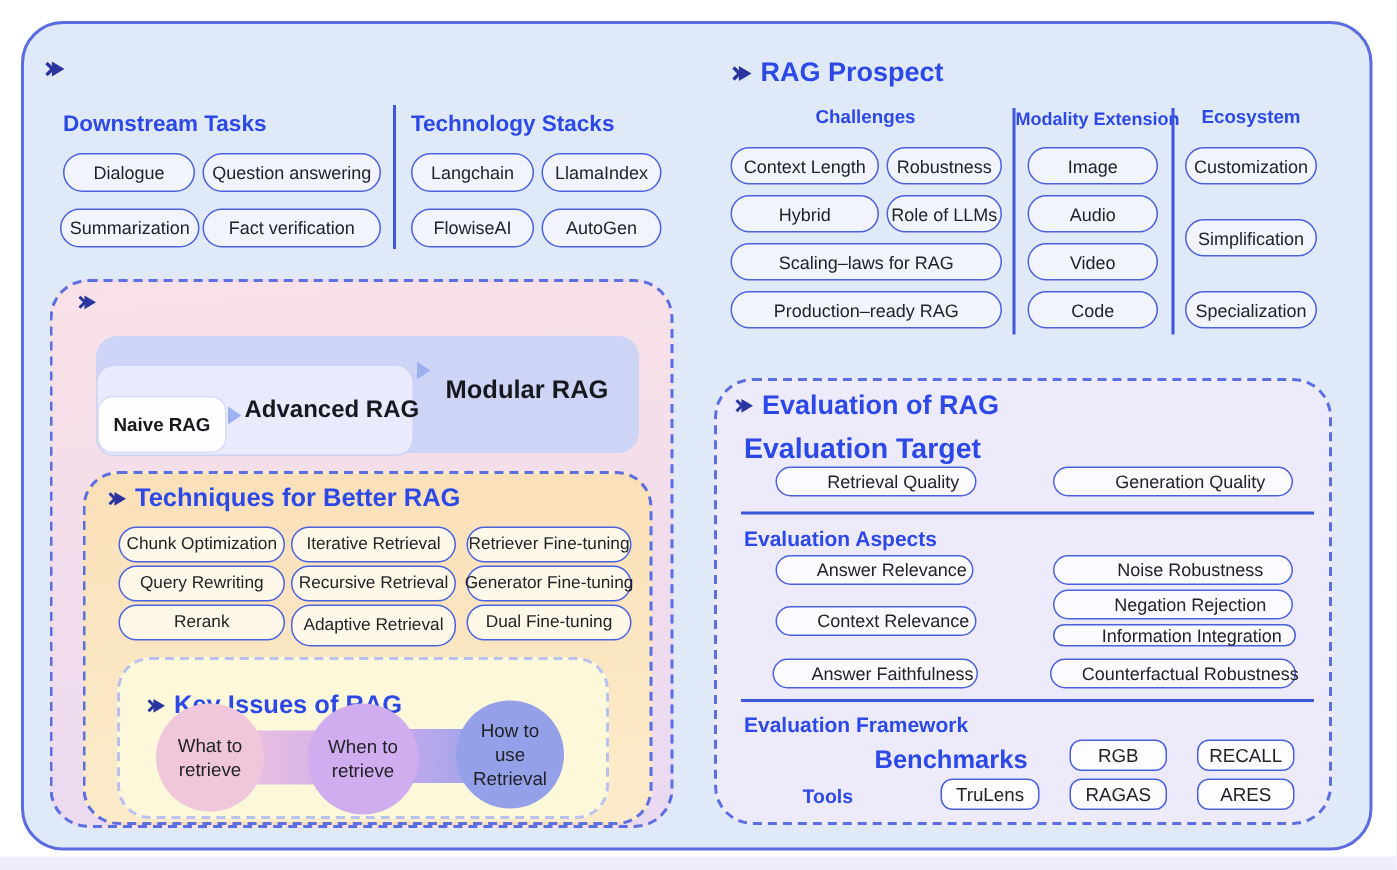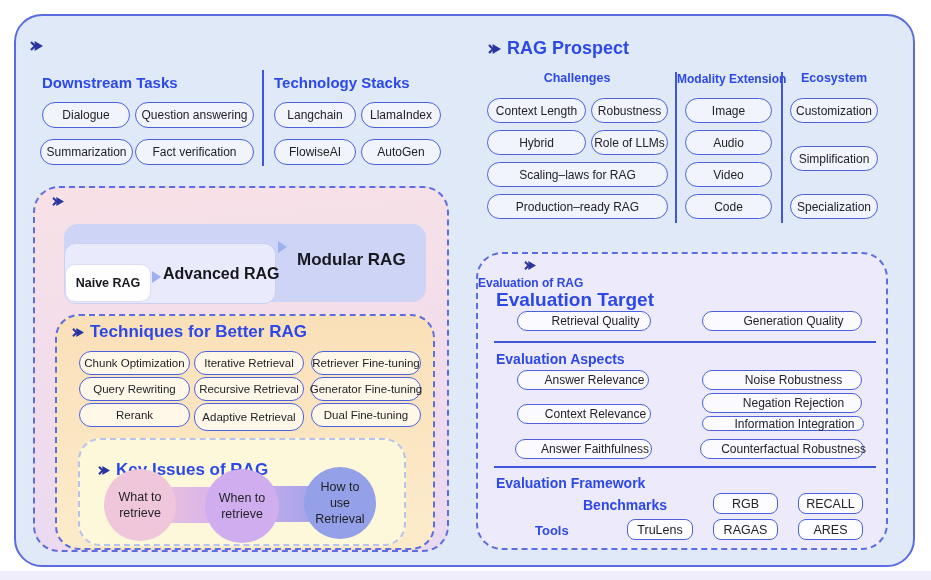--- a/index.html
+++ b/index.html
@@ -148,21 +148,21 @@
 
 <div class="abs" style="left:140px;top:487px;width:104px;height:36px;background:linear-gradient(90deg,#efc6da,#cfadee);"></div>
 <div class="abs" style="left:242px;top:486px;width:100px;height:36px;background:linear-gradient(90deg,#cfadee,#95a1e8);"></div>
 
 <div class="abs circle" style="left:104px;top:469px;width:72px;height:72px;background:#efc6da;">What to retrieve</div>
 <div class="abs circle" style="left:205px;top:469px;width:74px;height:74px;background:#cfadee;">When to retrieve</div>
 <div class="abs circle" style="left:304px;top:467px;width:72px;height:72px;background:#94a0e8;">How to use Retrieval</div>
 
 <div class="abs" style="left:476px;top:252px;width:412px;height:298px;background:#edeafb;border:2px dashed #5b6ee2;border-radius:26px;"></div>
 
-<div class="abs hdr" style="left:478px;top:260px;font-size:12px;flex-direction:column;">
+<div class="abs hdr" style="left:490px;top:260px;font-size:18px;">
   <svg class="arrow-icon" width="13" height="11" viewBox="0 0 14 12">
       <path d="M1 2 L5 6 L1 10" fill="none" stroke="#2b35a0" stroke-width="2.2"></path>
       <path d="M4.6 1 L13 6 L4.6 11 Z" fill="#2b35a0"></path>
     </svg>
   <span>Evaluation of RAG</span>
 </div>
 
 <div class="abs sub" style="left:496px;top:289px;font-size:19px;">Evaluation Target</div>
 
 <div class="abs pill stadium" style="left:517px;top:311px;width:134px;height:20px;">Retrieval Quality</div>
@@ -178,20 +178,20 @@
 
 <div class="abs pill stadium" style="left:702px;top:370px;width:160px;height:20px;">Noise Robustness</div>
 <div class="abs pill stadium" style="left:702px;top:393px;width:160px;height:20px;">Negation Rejection</div>
 <div class="abs pill stadium" style="left:702px;top:416px;width:162px;height:15px;">Information Integration</div>
 <div class="abs pill stadium" style="left:700px;top:439px;width:164px;height:20px;">Counterfactual Robustness</div>
 
 <div class="abs hline" style="left:494px;top:466px;width:382px;"></div>
 
 <div class="abs sub" style="left:496px;top:475px;font-size:14px;">Evaluation Framework</div>
 
-<div class="abs sub" style="left:535px;top:497px;font-size:14px;padding-left:48px;">Benchmarks</div>
+<div class="abs sub" style="left:535px;top:497px;font-size:17px;padding-left:48px;">Benchmarks</div>
 <div class="abs sub" style="left:535px;top:523px;font-size:13px;">Tools</div>
 
 <div class="abs fbox" style="left:713px;top:493px;width:65px;height:21px;">RGB</div>
 <div class="abs fbox" style="left:798px;top:493px;width:65px;height:21px;text-align:right;">RECALL</div>
 <div class="abs fbox" style="left:627px;top:519px;width:66px;height:21px;">TruLens</div>
 <div class="abs fbox" style="left:713px;top:519px;width:65px;height:21px;">RAGAS</div>
 <div class="abs fbox" style="left:798px;top:519px;width:65px;height:21px;">ARES</div>
 
 </body></html>

